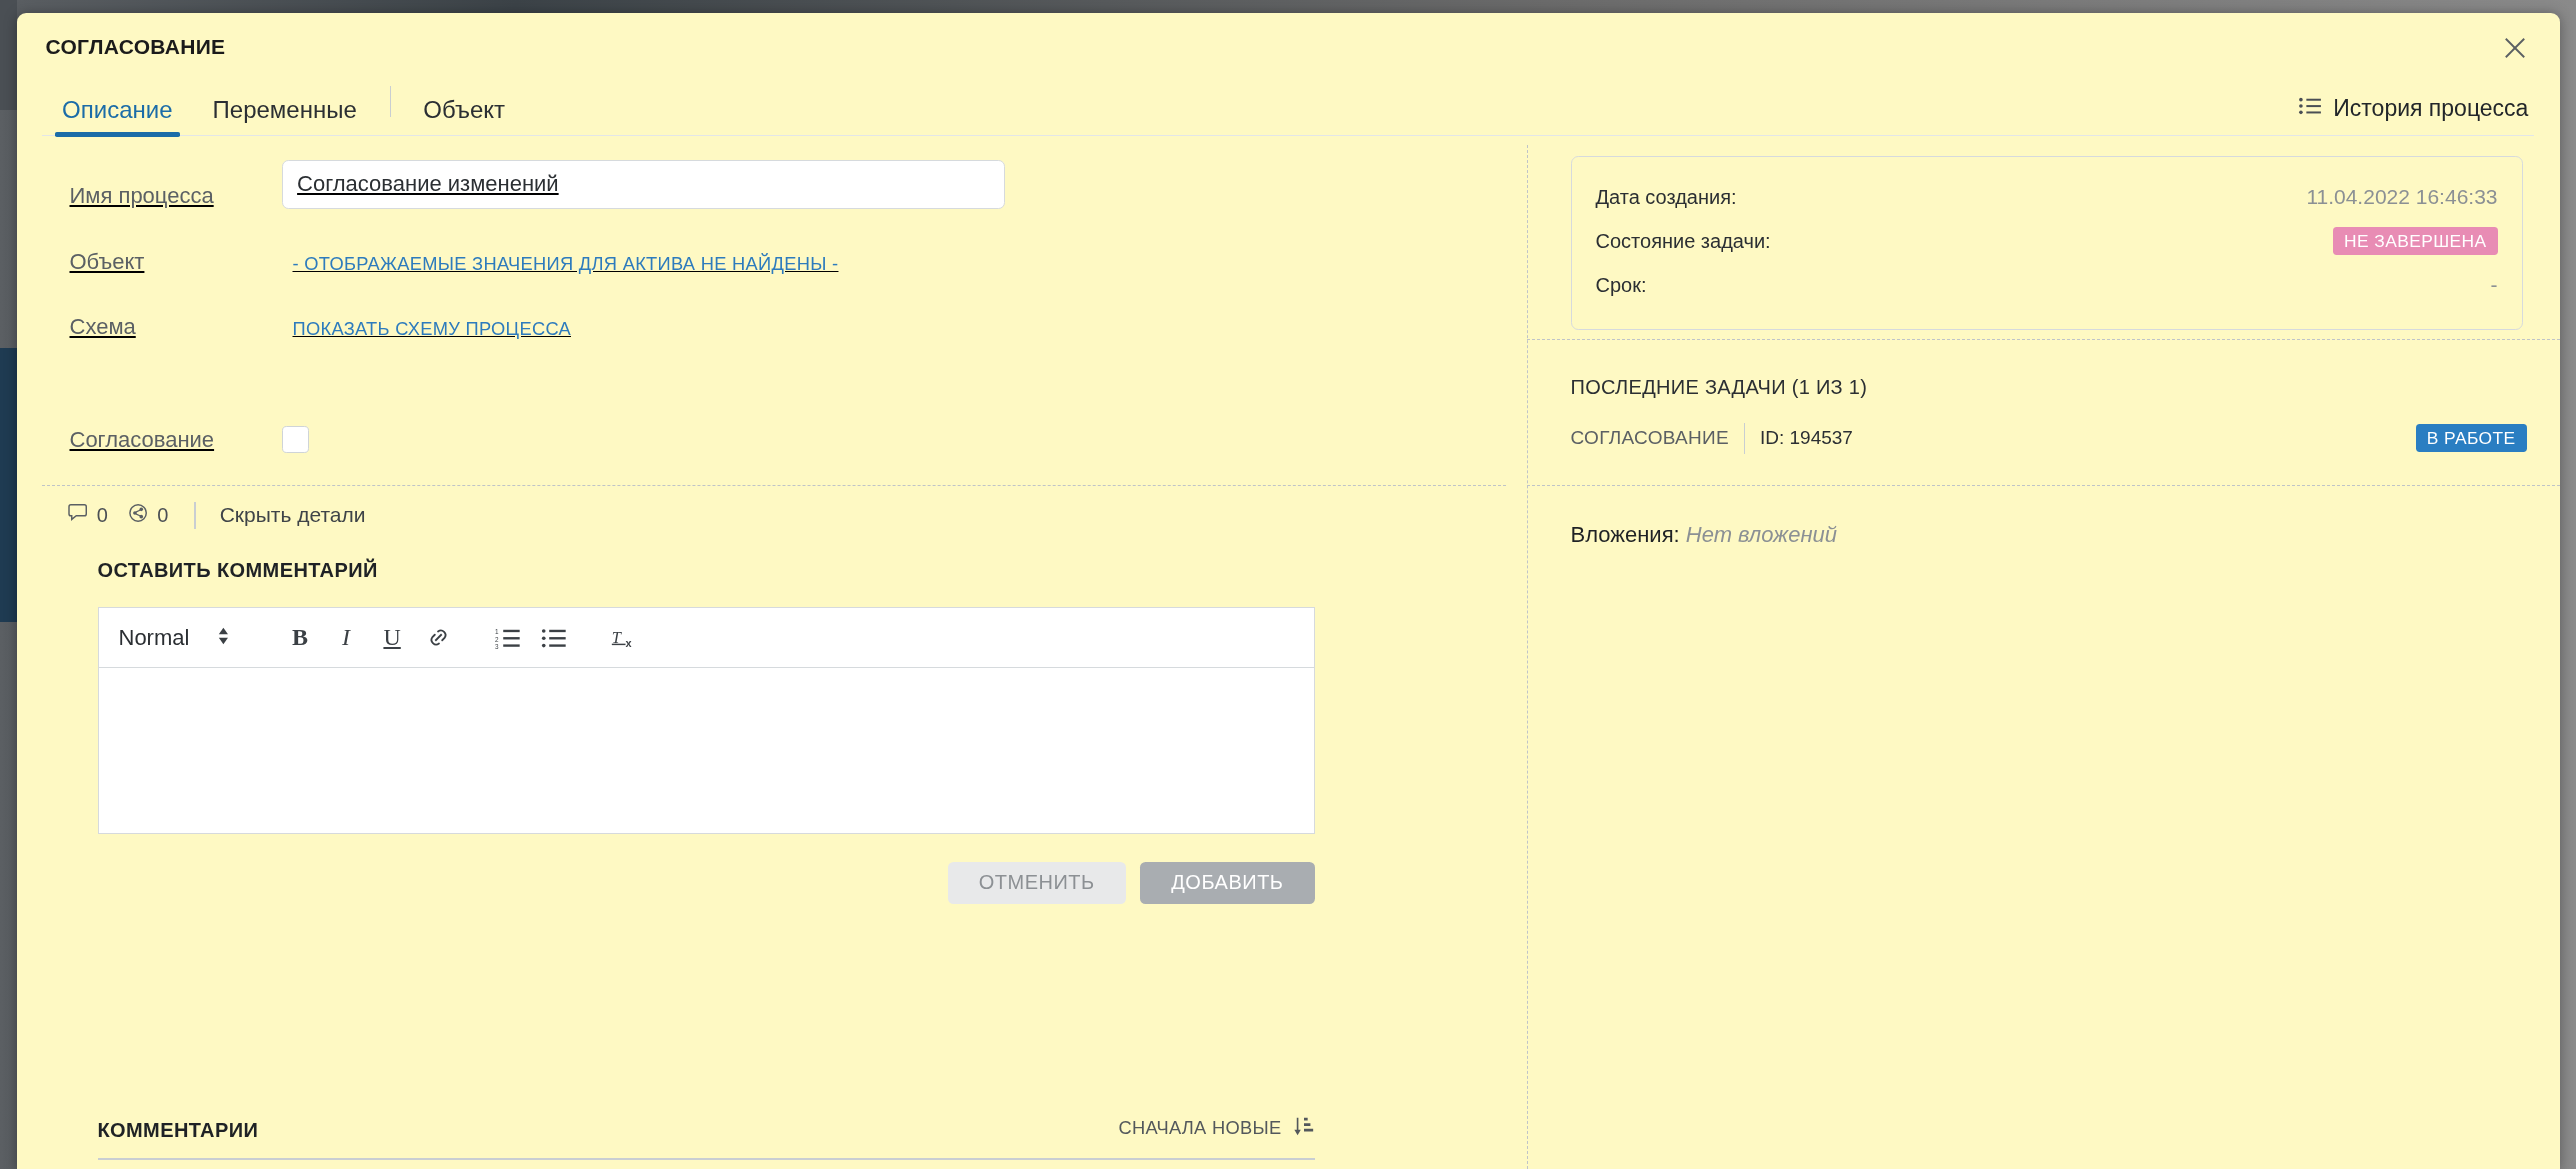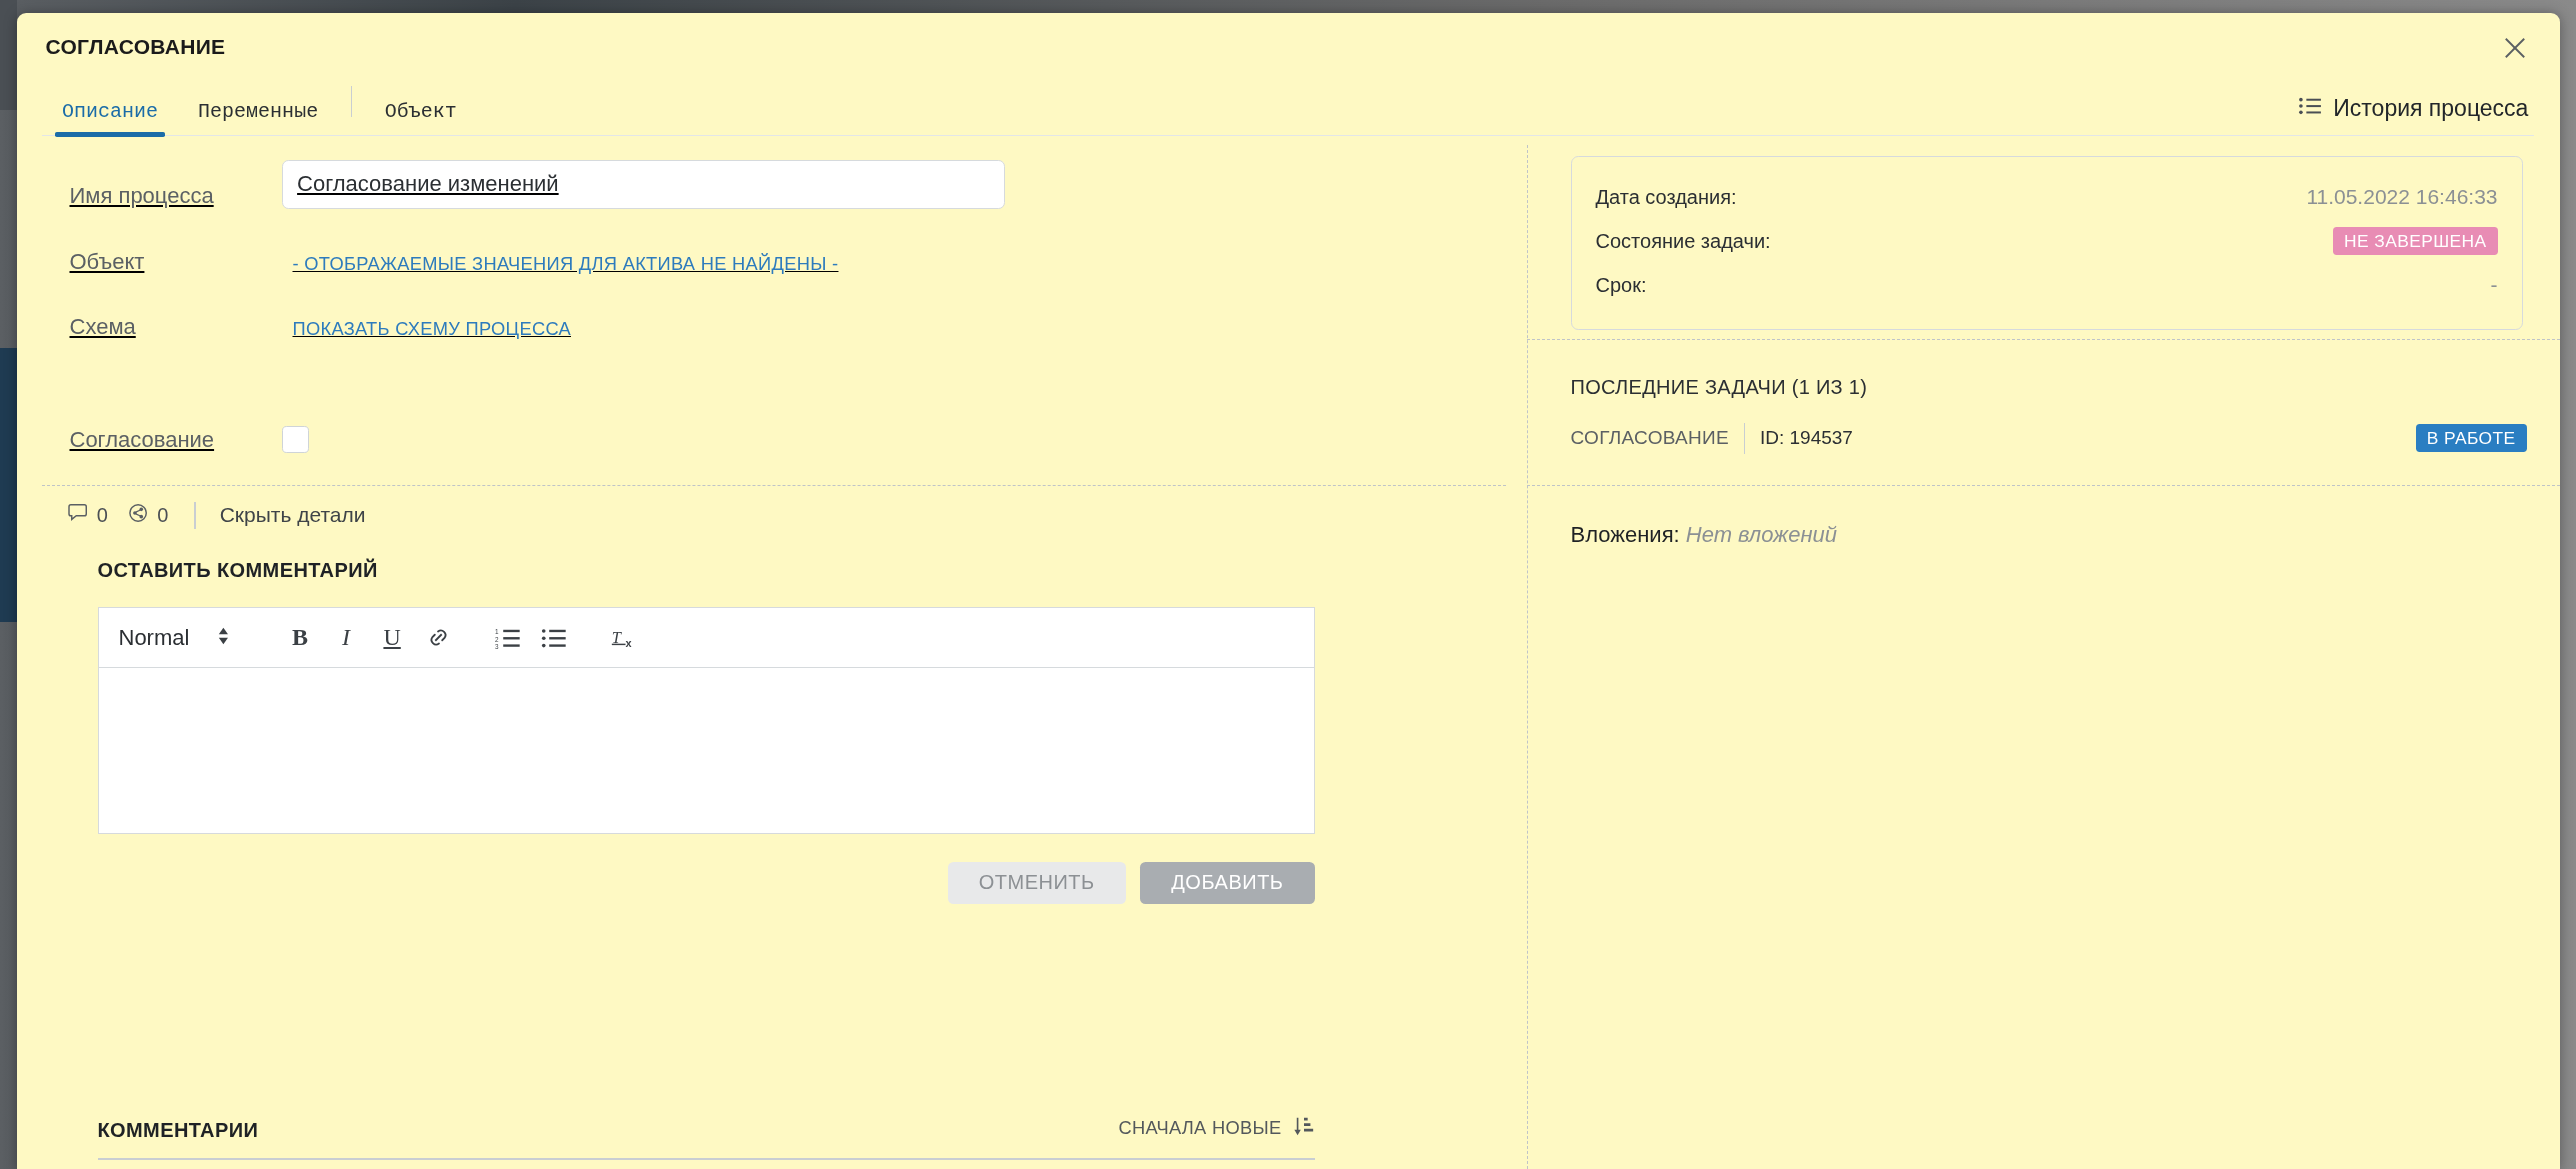--- a/index.html
+++ b/index.html
@@ -48,22 +48,22 @@
   .close-btn svg { display:block; }
 
   
   .tabsrow {
     position: relative; height: 57px;
     border-bottom: 1.8px solid #e3e6e8;
     margin: 0 25.6px;
   }
   .tabs { display: flex; align-items: flex-end; height: 100%; gap: 0; }
   .tab {
-    font-size: 20px; color: #2b2f33; padding: 0 20px 12.8px 20px;
-    cursor: pointer; position: relative; line-height: 1; font-family: Liberation Mono, monospace;
+    font-size: 24px; color: #2b2f33; padding: 0 20px 12.8px 20px;
+    cursor: pointer; position: relative; line-height: 1;
   }
   .tab.active { color: #1b6ca8; }
   .tab.active::after {
     content: ""; position: absolute; left: 12.8px; right: 12.8px; bottom: -1.8px;
     height: 4.6px; background: #1b6ca8; border-radius: 1.8px;
   }
   .tabsep {
     width: 0.9px; height: 31px; background: #c9ced2; align-self: center;
     margin: 0 12.8px 11px 12.8px;
   }
@@ -388,21 +388,21 @@
           </svg>
         </span>
       </div>
     </div>
 
     <div class="right">
 
       <div class="infocard">
         <div class="irow">
           <span class="k">Дата создания:</span>
-          <span class="v">11.05.2022 16:46:33</span>
+          <span class="v">11.04.2022 16:46:33</span>
         </div>
         <div class="irow">
           <span class="k">Состояние задачи:</span>
           <span class="badge badge-pink">НЕ ЗАВЕРШЕНА</span>
         </div>
         <div class="irow">
           <span class="k">Срок:</span>
           <span class="v">-</span>
         </div>
       </div>

